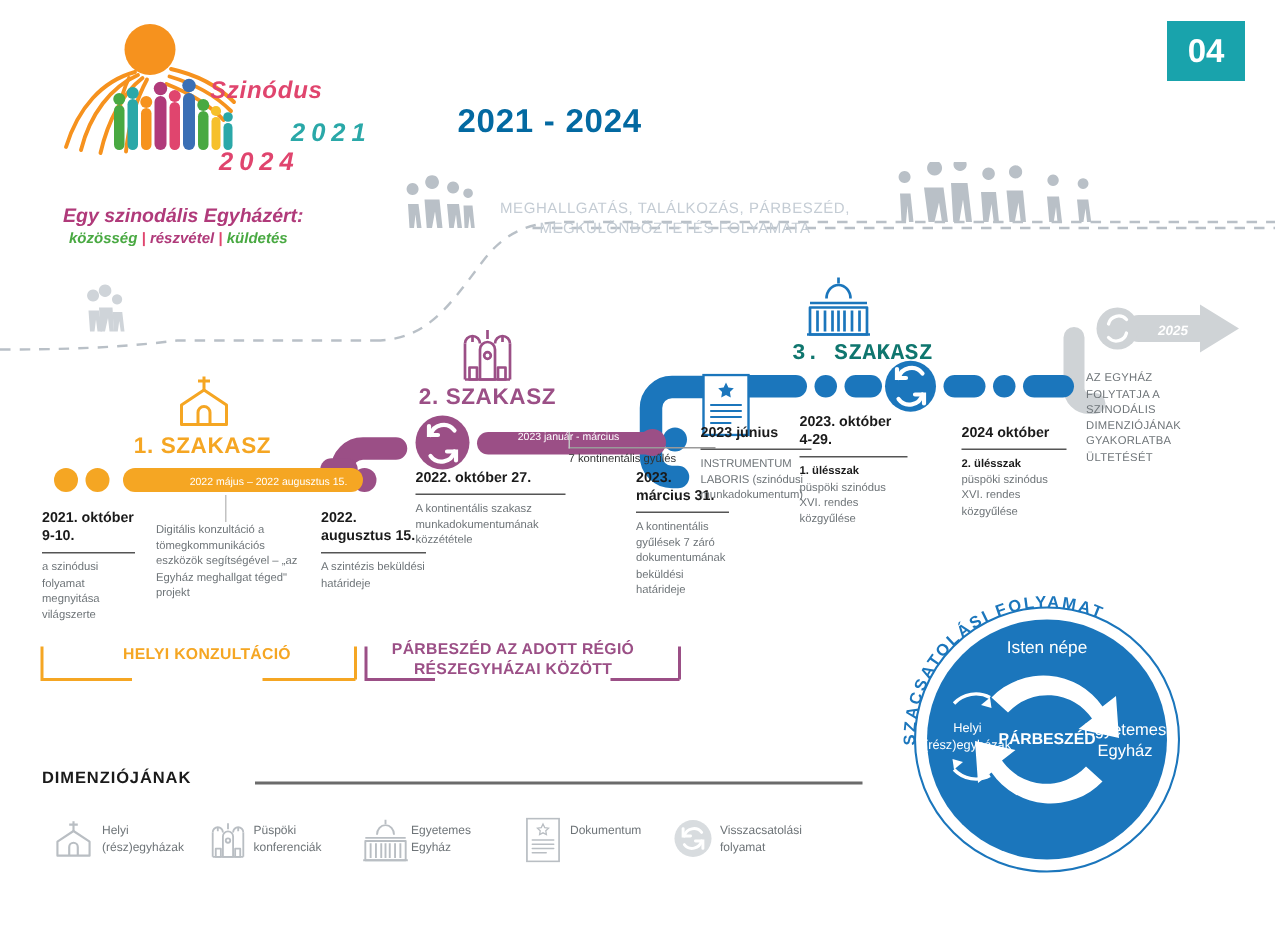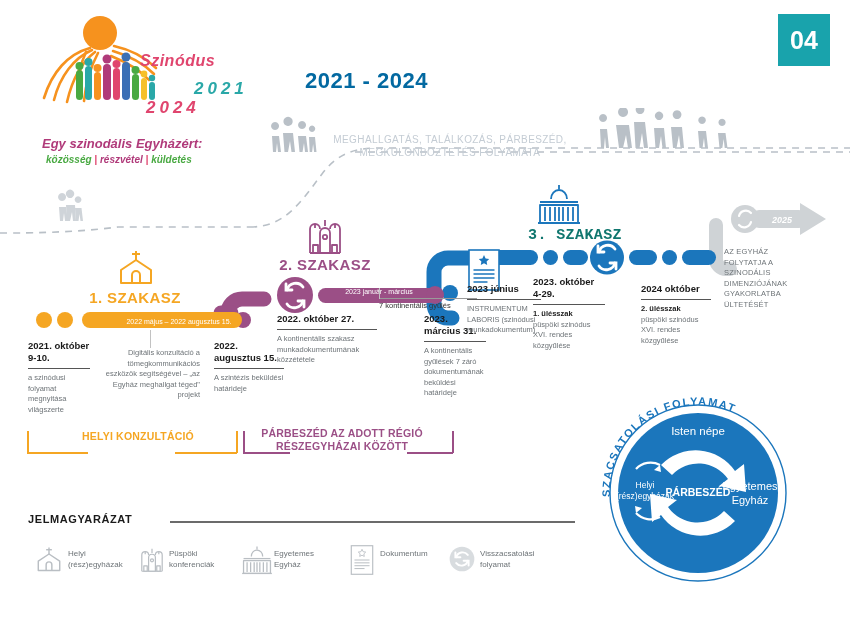--- a/index.html
+++ b/index.html
@@ -28,22 +28,22 @@
       color:#b03a7a; font-style:italic; }
   #logo-tag2 { left:18px; top:146px; font-size:10px; font-weight:bold;
       color:#e0456e; font-style:italic; }
   #logo-tag2 span.c1{color:#49a942;} #logo-tag2 span.c2{color:#b03a7a;}
   #logo-tag2 span.sep{color:#e0456e;}
 
   #page-title { left:247px; top:24px; font-size:33px; font-weight:bold;
       color:#1a1a1a; letter-spacing:-0.3px; }
   #page-subtitle { left:305px; top:68px; font-size:22px; font-weight:bold;
       color:#0369a1; letter-spacing:0.5px; }
-  #page-number-badge { right:20px; top:14px; width:52px; height:52px;
-      background:#19a3ac; color:#fff; font-size:25px; font-weight:bold;
+  #page-number-badge { right:20px; top:14px; width:52px; height:40px;
+      background:#19a3ac; color:#fff; font-size:22px; font-weight:bold;
       display:flex; align-items:center; justify-content:center; }
 
   
   #journey-caption { left:330px; top:133px; width:240px; text-align:center;
       font-size:10px; line-height:13px; color:#c4ccd4; letter-spacing:.4px; }
 
   
   .stage-head { text-align:center; font-size:15px; font-weight:bold;
       letter-spacing:.4px; white-space:nowrap;}
   #stage1-head { left:55px; top:289px; width:160px; color:#f5a623; }
@@ -60,21 +60,21 @@
      text-align:center; font-size:9px; color:#fff; font-style:italic; font-weight:bold;}
 
   
   .ms { position:absolute; }
   .ms .date { font-size:9.5px; font-weight:bold; color:#1a1a1a; line-height:12px; }
   .ms .rule { border-top:1.6px solid #555; margin:4px 0 4px 0; }
   .ms .desc { font-size:7.5px; line-height:10.5px; color:#6e7478; }
   .ms .desc b { color:#1a1a1a; font-size:7.5px; }
 
   #ms-2021-10 { left:28px; top:340px; width:62px; }
-  #ms-digital { left:104px; top:348px; width:96px;text-align:right; }
+  #ms-digital { left:104px; top:348px; width:96px; }
   #ms-2022-08 { left:214px; top:340px; width:70px; }
   #ms-2022-10 { left:277px; top:313px; width:100px; }
   #ms-2023-03 { left:424px; top:313px; width:62px; }
   #ms-2023-06 { left:467px; top:283px; width:74px; }
   #ms-2023-10 { left:533px; top:276px; width:72px; }
   #ms-2024-10 { left:641px; top:283px; width:70px; }
   #ms-final { left:724px; top:247px; width:78px; font-size:7.5px;
       line-height:10.5px; color:#6e7478; letter-spacing:.2px; }
   .bk-lbl { position:absolute; text-align:center; font-size:10.5px;
       font-weight:bold; line-height:13px; letter-spacing:.2px; }
@@ -381,21 +381,21 @@
 
       <text x="100" y="42" text-anchor="middle" font-size="11.5" fill="#ffffff" font-family="Liberation Sans, sans-serif">Isten népe</text>
       <text x="100" y="103" text-anchor="middle" font-size="10.5" font-weight="bold" fill="#ffffff" font-family="Liberation Sans, sans-serif">PÁRBESZÉD</text>
       <text x="47" y="95" text-anchor="middle" font-size="8.5" fill="#ffffff" font-family="Liberation Sans, sans-serif">Helyi</text>
       <text x="47" y="106" text-anchor="middle" font-size="8.5" fill="#ffffff" font-family="Liberation Sans, sans-serif">(rész)egyházak</text>
       <text x="152" y="97" text-anchor="middle" font-size="11" fill="#ffffff" font-family="Liberation Sans, sans-serif">Egyetemes</text>
       <text x="152" y="111" text-anchor="middle" font-size="11" fill="#ffffff" font-family="Liberation Sans, sans-serif">Egyház</text>
     </svg>
   </div>
 
-  <div class="abs" id="legend-title">JELMAGYARÁZAT</div>
+  <div class="abs" id="legend-title">DIMENZIÓJÁNAK</div>
   <div class="abs" id="legend-rule"></div>
 
   <div class="abs lg-item" id="lg-1">
     <svg width="30" height="28" viewBox="0 0 42 38">
       <g stroke="#b9bec3" stroke-width="2" fill="none" stroke-linejoin="round">
         <path d="M21 3 v9"></path>
           <path d="M17 6 h8"></path>
         <path d="M6 22 L21 12 L36 22 V35 H6 Z"></path>
         <path d="M17 35 v-8 a4 4 0 0 1 8 0 v8"></path>
       </g>

